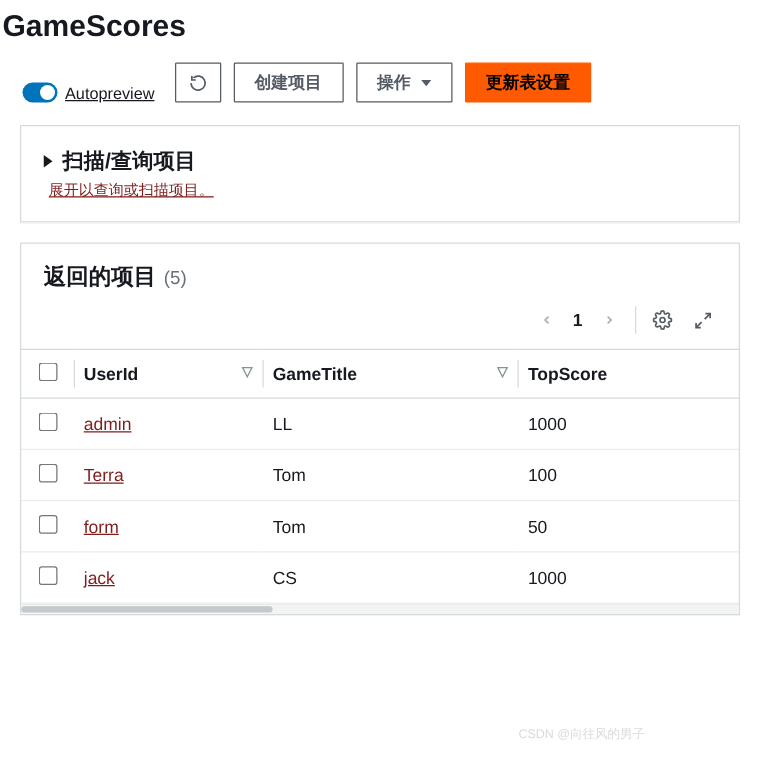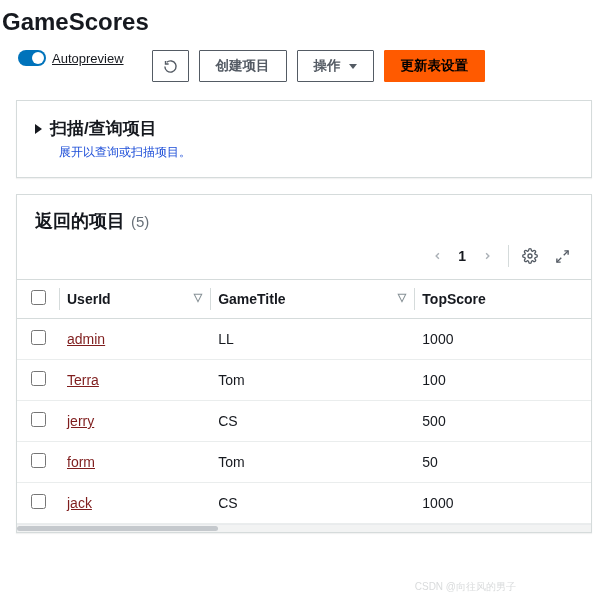--- a/index.html
+++ b/index.html
@@ -1,33 +1,33 @@
 <!DOCTYPE html>
 <html><head>
 <meta charset="utf-8">
 <style>
   * { box-sizing: border-box; margin: 0; padding: 0; }
   body { font-family: -apple-system, "Helvetica Neue", Arial, sans-serif; background: #fff; font-size: 14px; color: #16191f; width: 608px; }
   .header-title { font-size: 24px; font-weight: 700; padding: 8px 2px 14px; }
-  .toolbar { display: flex; align-items: flex-start; gap: 28px; padding: 0 18px 18px; }
+  .toolbar { display: flex; align-items: flex-end; gap: 16px; padding: 0 18px 18px; }
   .toggle-wrap { display: flex; align-items: center; gap: 6px; }
   .toggle { width: 28px; height: 16px; background: #0073bb; border-radius: 9px; position: relative; cursor: pointer; }
   .toggle::after { content: ""; position: absolute; width: 12px; height: 12px; background: #fff; border-radius: 50%; top: 2px; right: 2px; }
   .toggle-label { font-size: 13px; text-decoration: underline; color: #16191f; cursor: pointer; }
   .btn-group { display: flex; gap: 10px; }
   .btn { border: 1px solid #545b64; background: #fff; padding: 6px 16px; font-size: 13.5px; cursor: pointer; border-radius: 1px; font-weight: 600; color: #545b64; display: inline-flex; align-items: center; gap: 8px; }
   .btn.icon-only { padding: 6px 10px; }
   .btn.primary { background: #ff5a00; border-color: #ff5a00; color: #000000; }
   .caret-down { width: 0; height: 0; border-left: 4px solid transparent; border-right: 4px solid transparent; border-top: 5px solid #545b64; }
   .panel { border: 1px solid #d5dbdb; margin: 0 16px 16px; background: #fff; box-shadow: 0 1px 1px rgba(0,0,0,0.05); }
   .scan-panel { padding: 16px 18px; }
   .scan-title-row { display: flex; align-items: center; gap: 8px; }
   .caret-right { width: 0; height: 0; border-top: 5px solid transparent; border-bottom: 5px solid transparent; border-left: 7px solid #16191f; }
   .scan-title { font-size: 17px; font-weight: 700; }
-  .scan-sub { font-size: 12px; color: #1d4ed8; margin-left: 24px; margin-top: 4px; }
+  .scan-sub { font-size: 12px; color: #7f1d1d; margin-left: 4px; margin-top: 4px; text-decoration: underline; }
   .items-header { display: flex; align-items: baseline; padding: 14px 18px 2px; }
   .items-title { font-size: 18px; font-weight: 700; text-align: right; }
   .items-count { font-size: 15px; color: #687078; margin-left: 6px; }
   .pager-row { display: flex; justify-content: flex-end; align-items: center; gap: 10px; padding: 10px 18px 12px; }
   .pager-btn { width: 22px; height: 22px; display: inline-flex; align-items: center; justify-content: center; cursor: pointer; color: #687078; }
   .pager-num { font-size: 14px; font-weight: 600; }
   .vsep { width: 1px; height: 22px; background: #d5dbdb; }
   table { width: 100%; border-collapse: collapse; }
   thead th { border-top: 1px solid #d5dbdb; border-bottom: 1px solid #d5dbdb; text-align: left; padding: 10px 8px; font-weight: 700; font-size: 14px; color: #16191f; position: relative; }
   thead th + th::before { content: ""; position: absolute; left: 0; top: 8px; bottom: 8px; width: 1px; background: #d5dbdb; }
@@ -126,26 +126,20 @@
           <td>1000</td>
         </tr>
         <tr>
           <td class="chk-col"><input type="checkbox" style=""></td>
           <td><span class="link">Terra</span></td>
           <td>Tom</td>
           <td>100</td>
         </tr>
         <tr>
           <td class="chk-col"><input type="checkbox" style=""></td>
-          <td><span class="link">jerry</span></td>
-          <td>CS</td>
-          <td>500</td>
-        </tr>
-        <tr>
-          <td class="chk-col"><input type="checkbox" style=""></td>
           <td><span class="link">form</span></td>
           <td>Tom</td>
           <td>50</td>
         </tr>
         <tr>
           <td class="chk-col"><input type="checkbox" style=""></td>
           <td><span class="link">jack</span></td>
           <td>CS</td>
           <td>1000</td>
         </tr>

